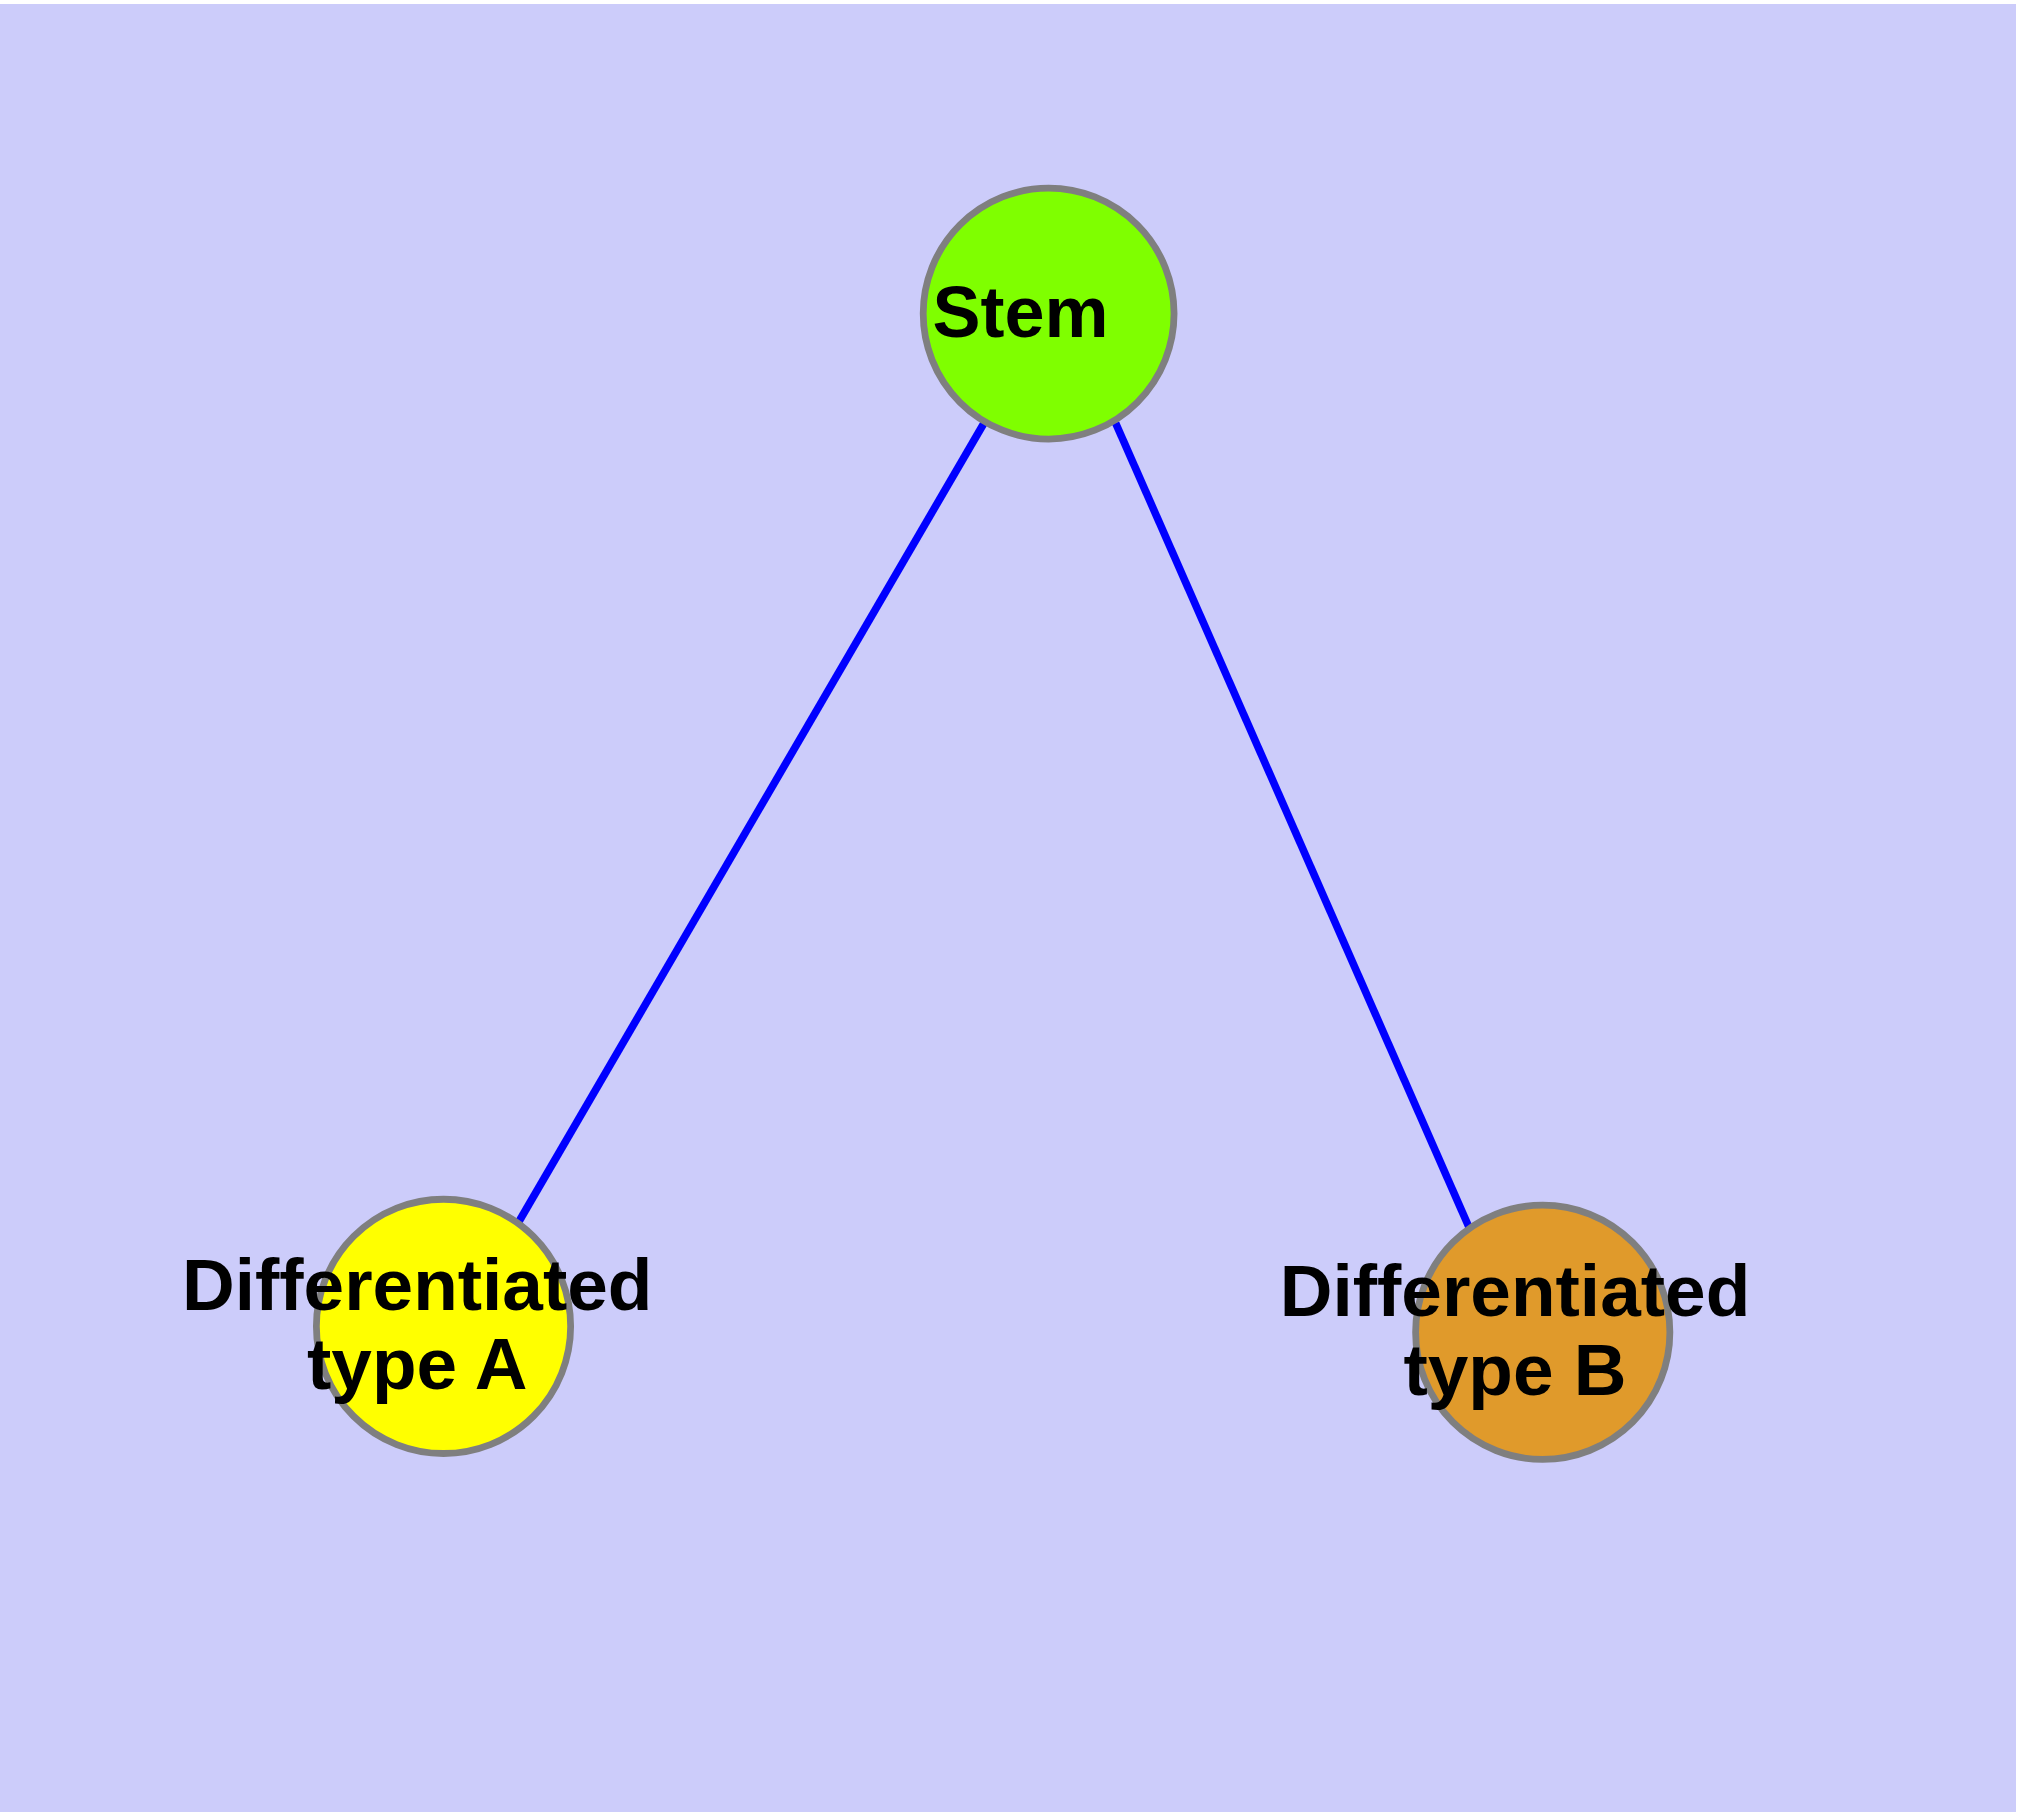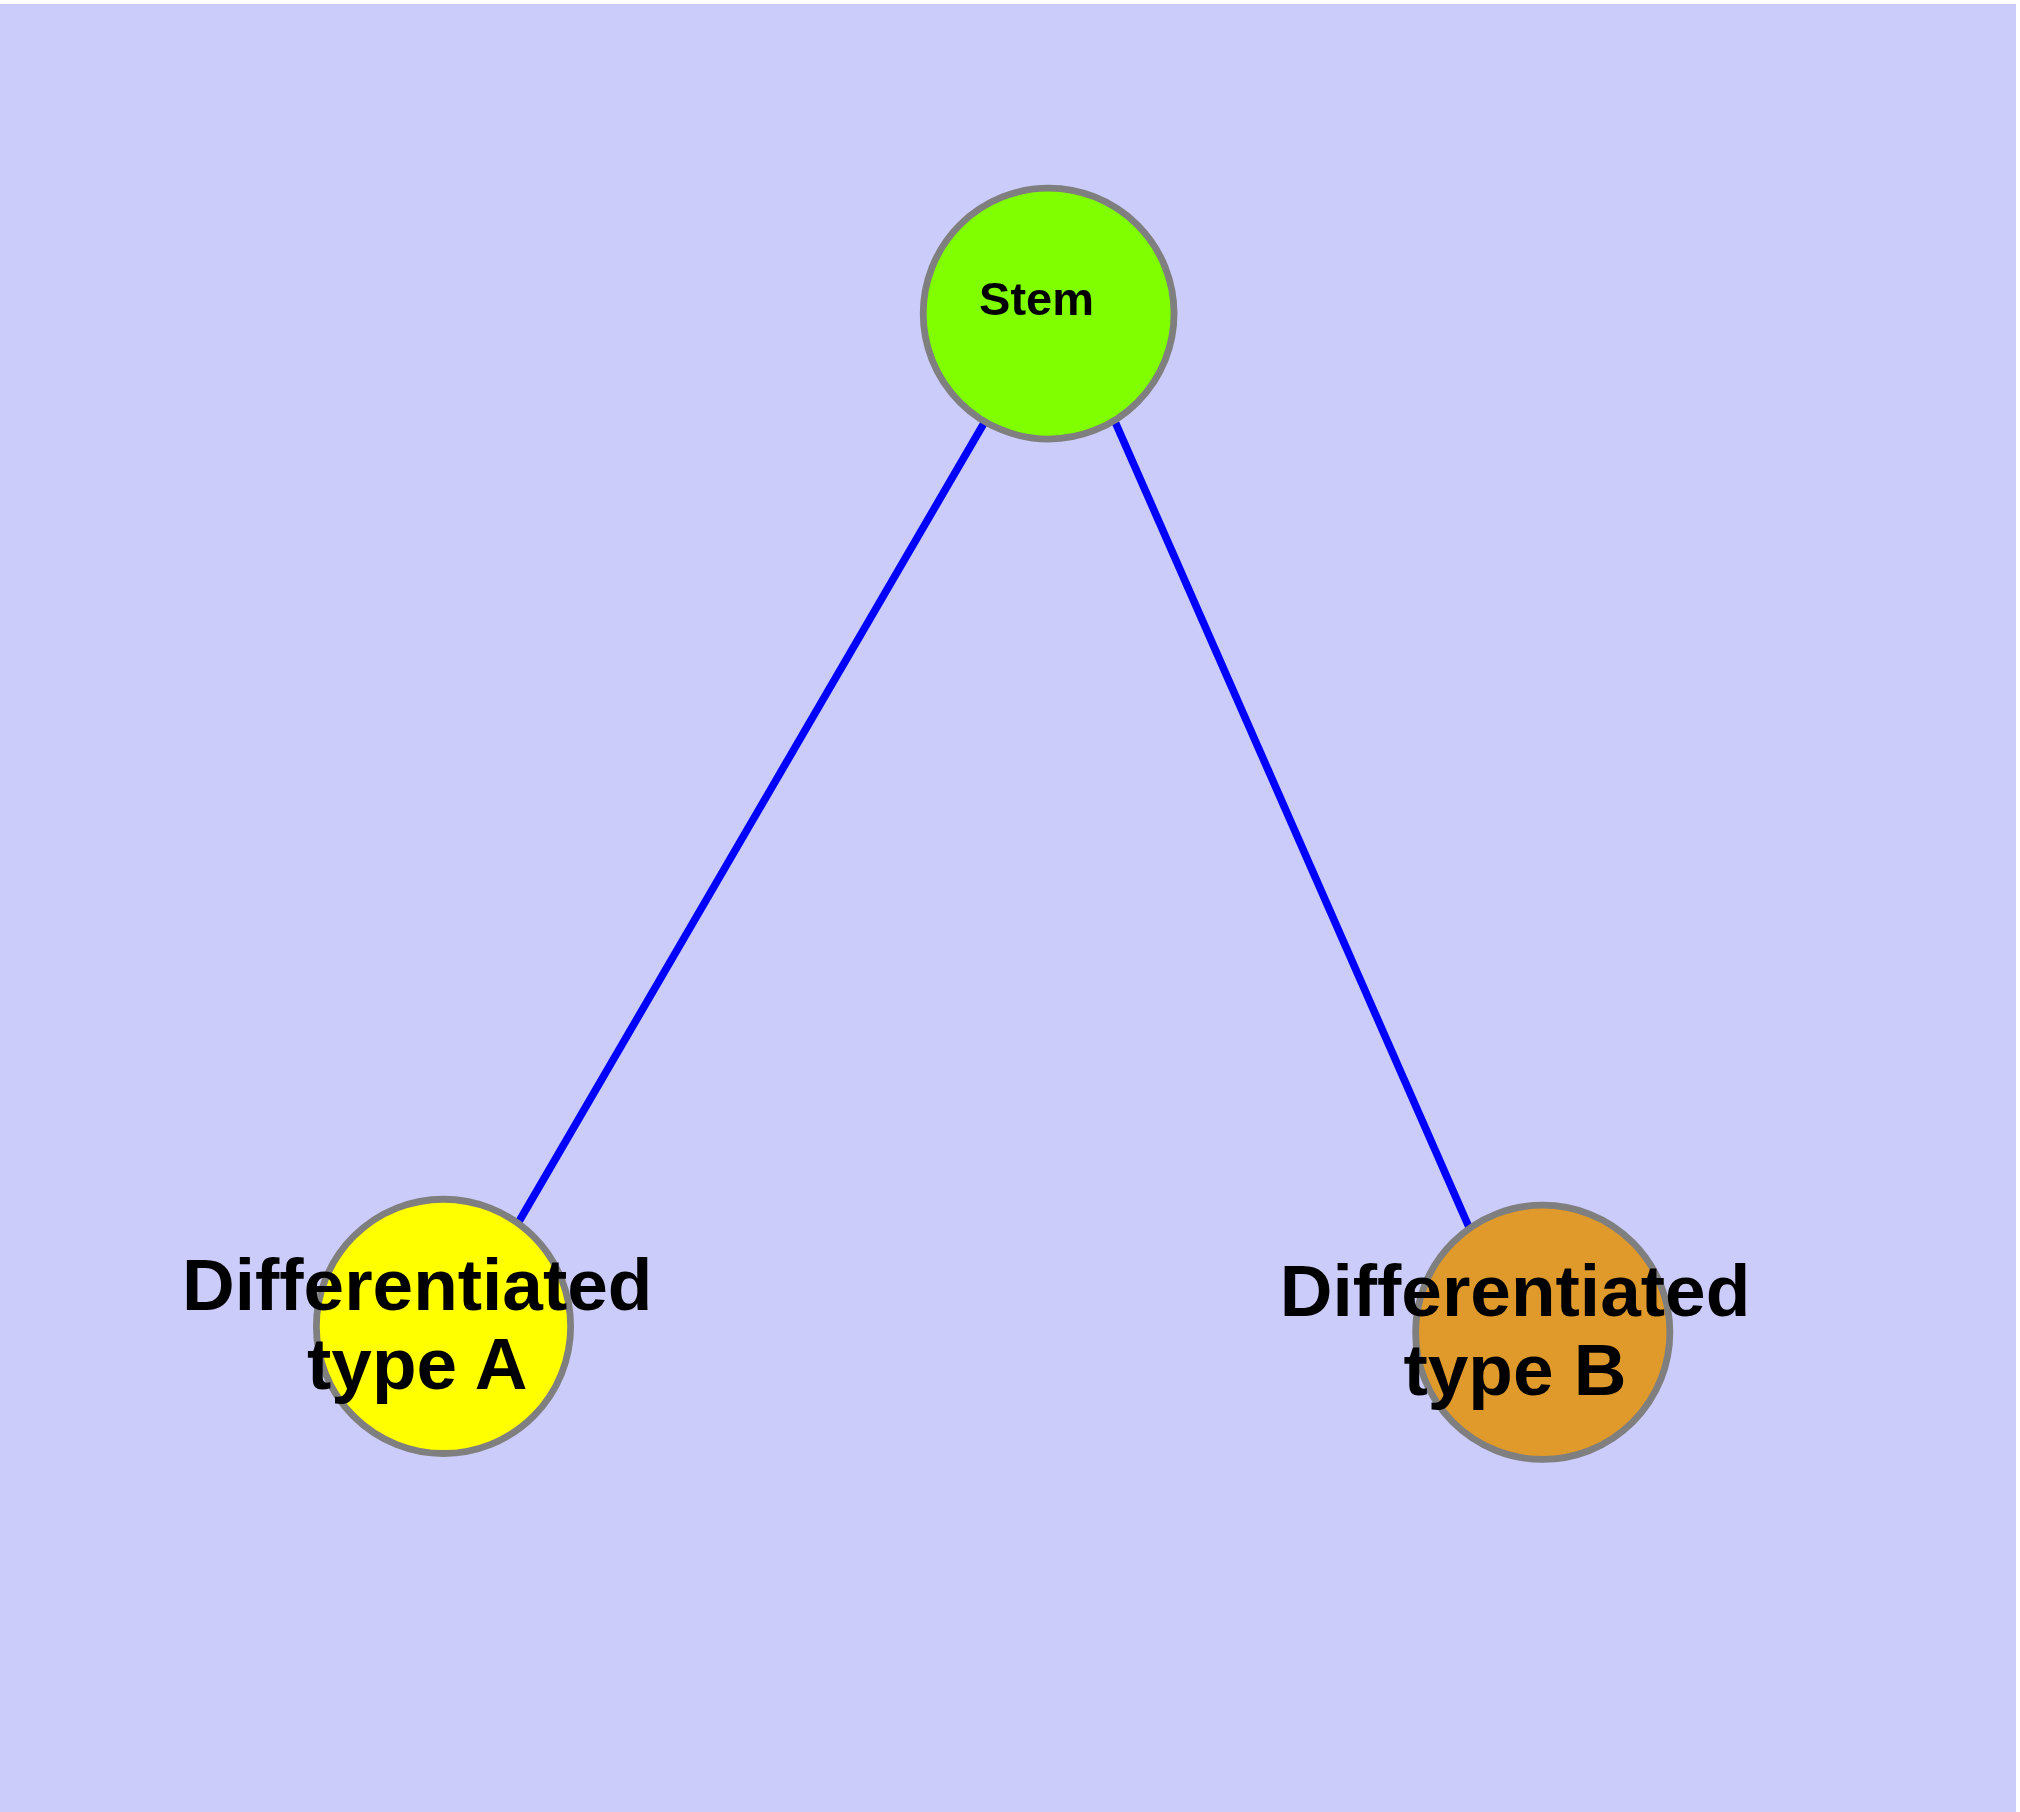--- a/index.html
+++ b/index.html
@@ -45,23 +45,23 @@
   .node-label {
     position: absolute;
     color: #000000;
     font-weight: bold;
     text-align: center;
     white-space: pre;
     line-height: 1.08;
     pointer-events: none;
   }
   #label-stem {
-    font-size: 47px;
+    font-size: 72px;
     width: 509px;
-    left: 782px;
+    left: 766px;
     top: 274px;
   }
   #label-type-a {
     font-size: 73px;
     width: 848px;
     left: -6.8px;
     top: 1246px;
   }
   #label-type-b {
     font-size: 73px;

